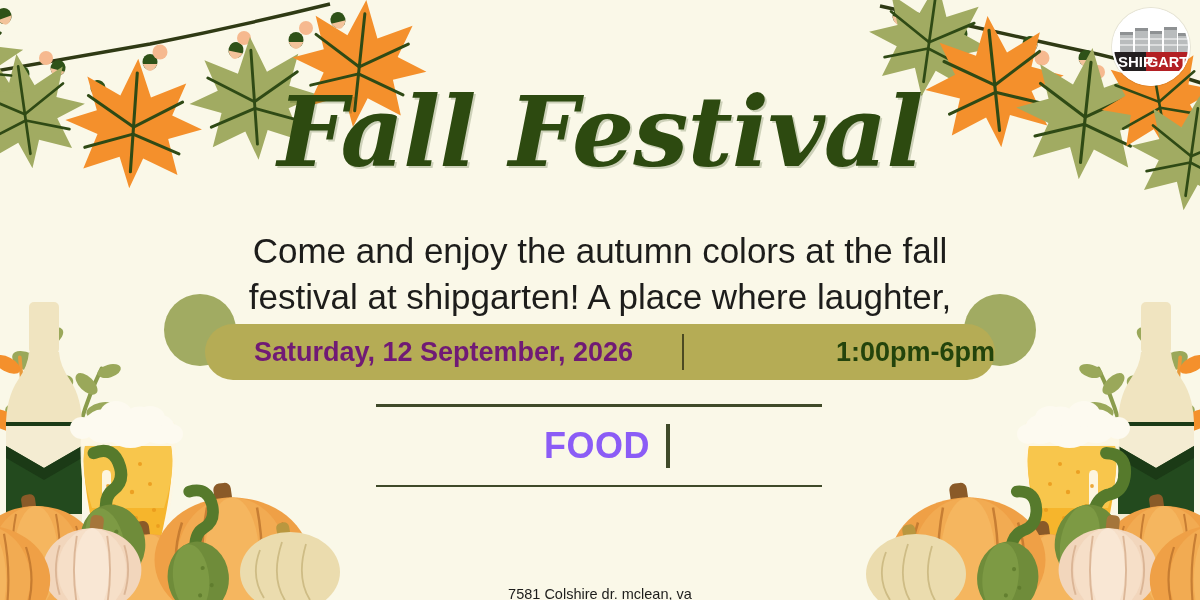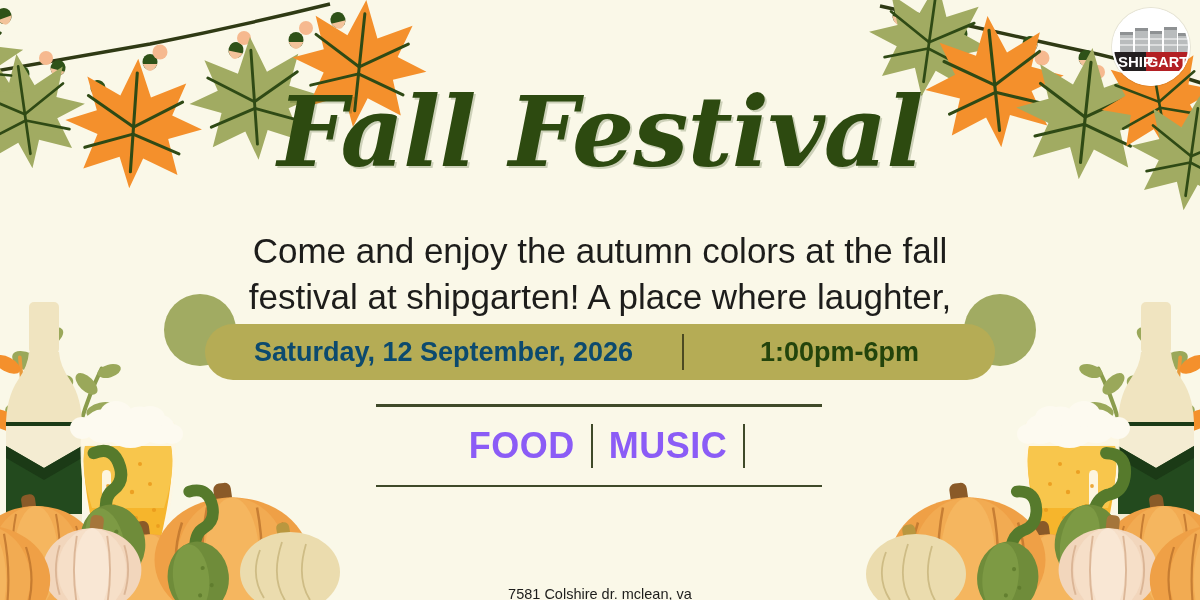--- a/index.html
+++ b/index.html
@@ -72,31 +72,31 @@
     background:#b5ac55;
     border-radius:28px;
     display:flex;
     align-items:center;
   }
   #date-text {
     flex:0 0 477px;
     text-align:center;
     font-size:27px;
     font-weight:bold;
-    color:#0c4a6e;
+    color:#701a75;
     white-space:nowrap;
   }
   #pill-divider {
     width:2px; height:36px;
     background:#4c4a22;
     flex:0 0 auto;
   }
   #time-text {
     flex:1 1 auto;
-    text-align:center;
+    text-align:right;
     font-size:27px;
     font-weight:bold;
     color:#23440c;
     white-space:nowrap;
   }
 
   
   #features {
     position:absolute;
     left:376px; top:404px;
@@ -512,21 +512,20 @@
       <div id="date-text">Saturday, 12 September, 2026</div>
       <div id="pill-divider"></div>
       <div id="time-text">1:00pm-6pm</div>
     </div>
 
     <div id="features">
       <div class="rule"></div>
       <div id="features-row">
         <span class="feature-label">FOOD</span>
         <span class="feature-sep"></span>
-        <span class="feature-label">MUSIC</span>
         <span class="feature-sep"></span>
       </div>
       <div class="rule"></div>
     </div>
 
     <div id="address">7581 Colshire dr. mclean, va</div>
   </div>
 </div>
 
 </body></html>

